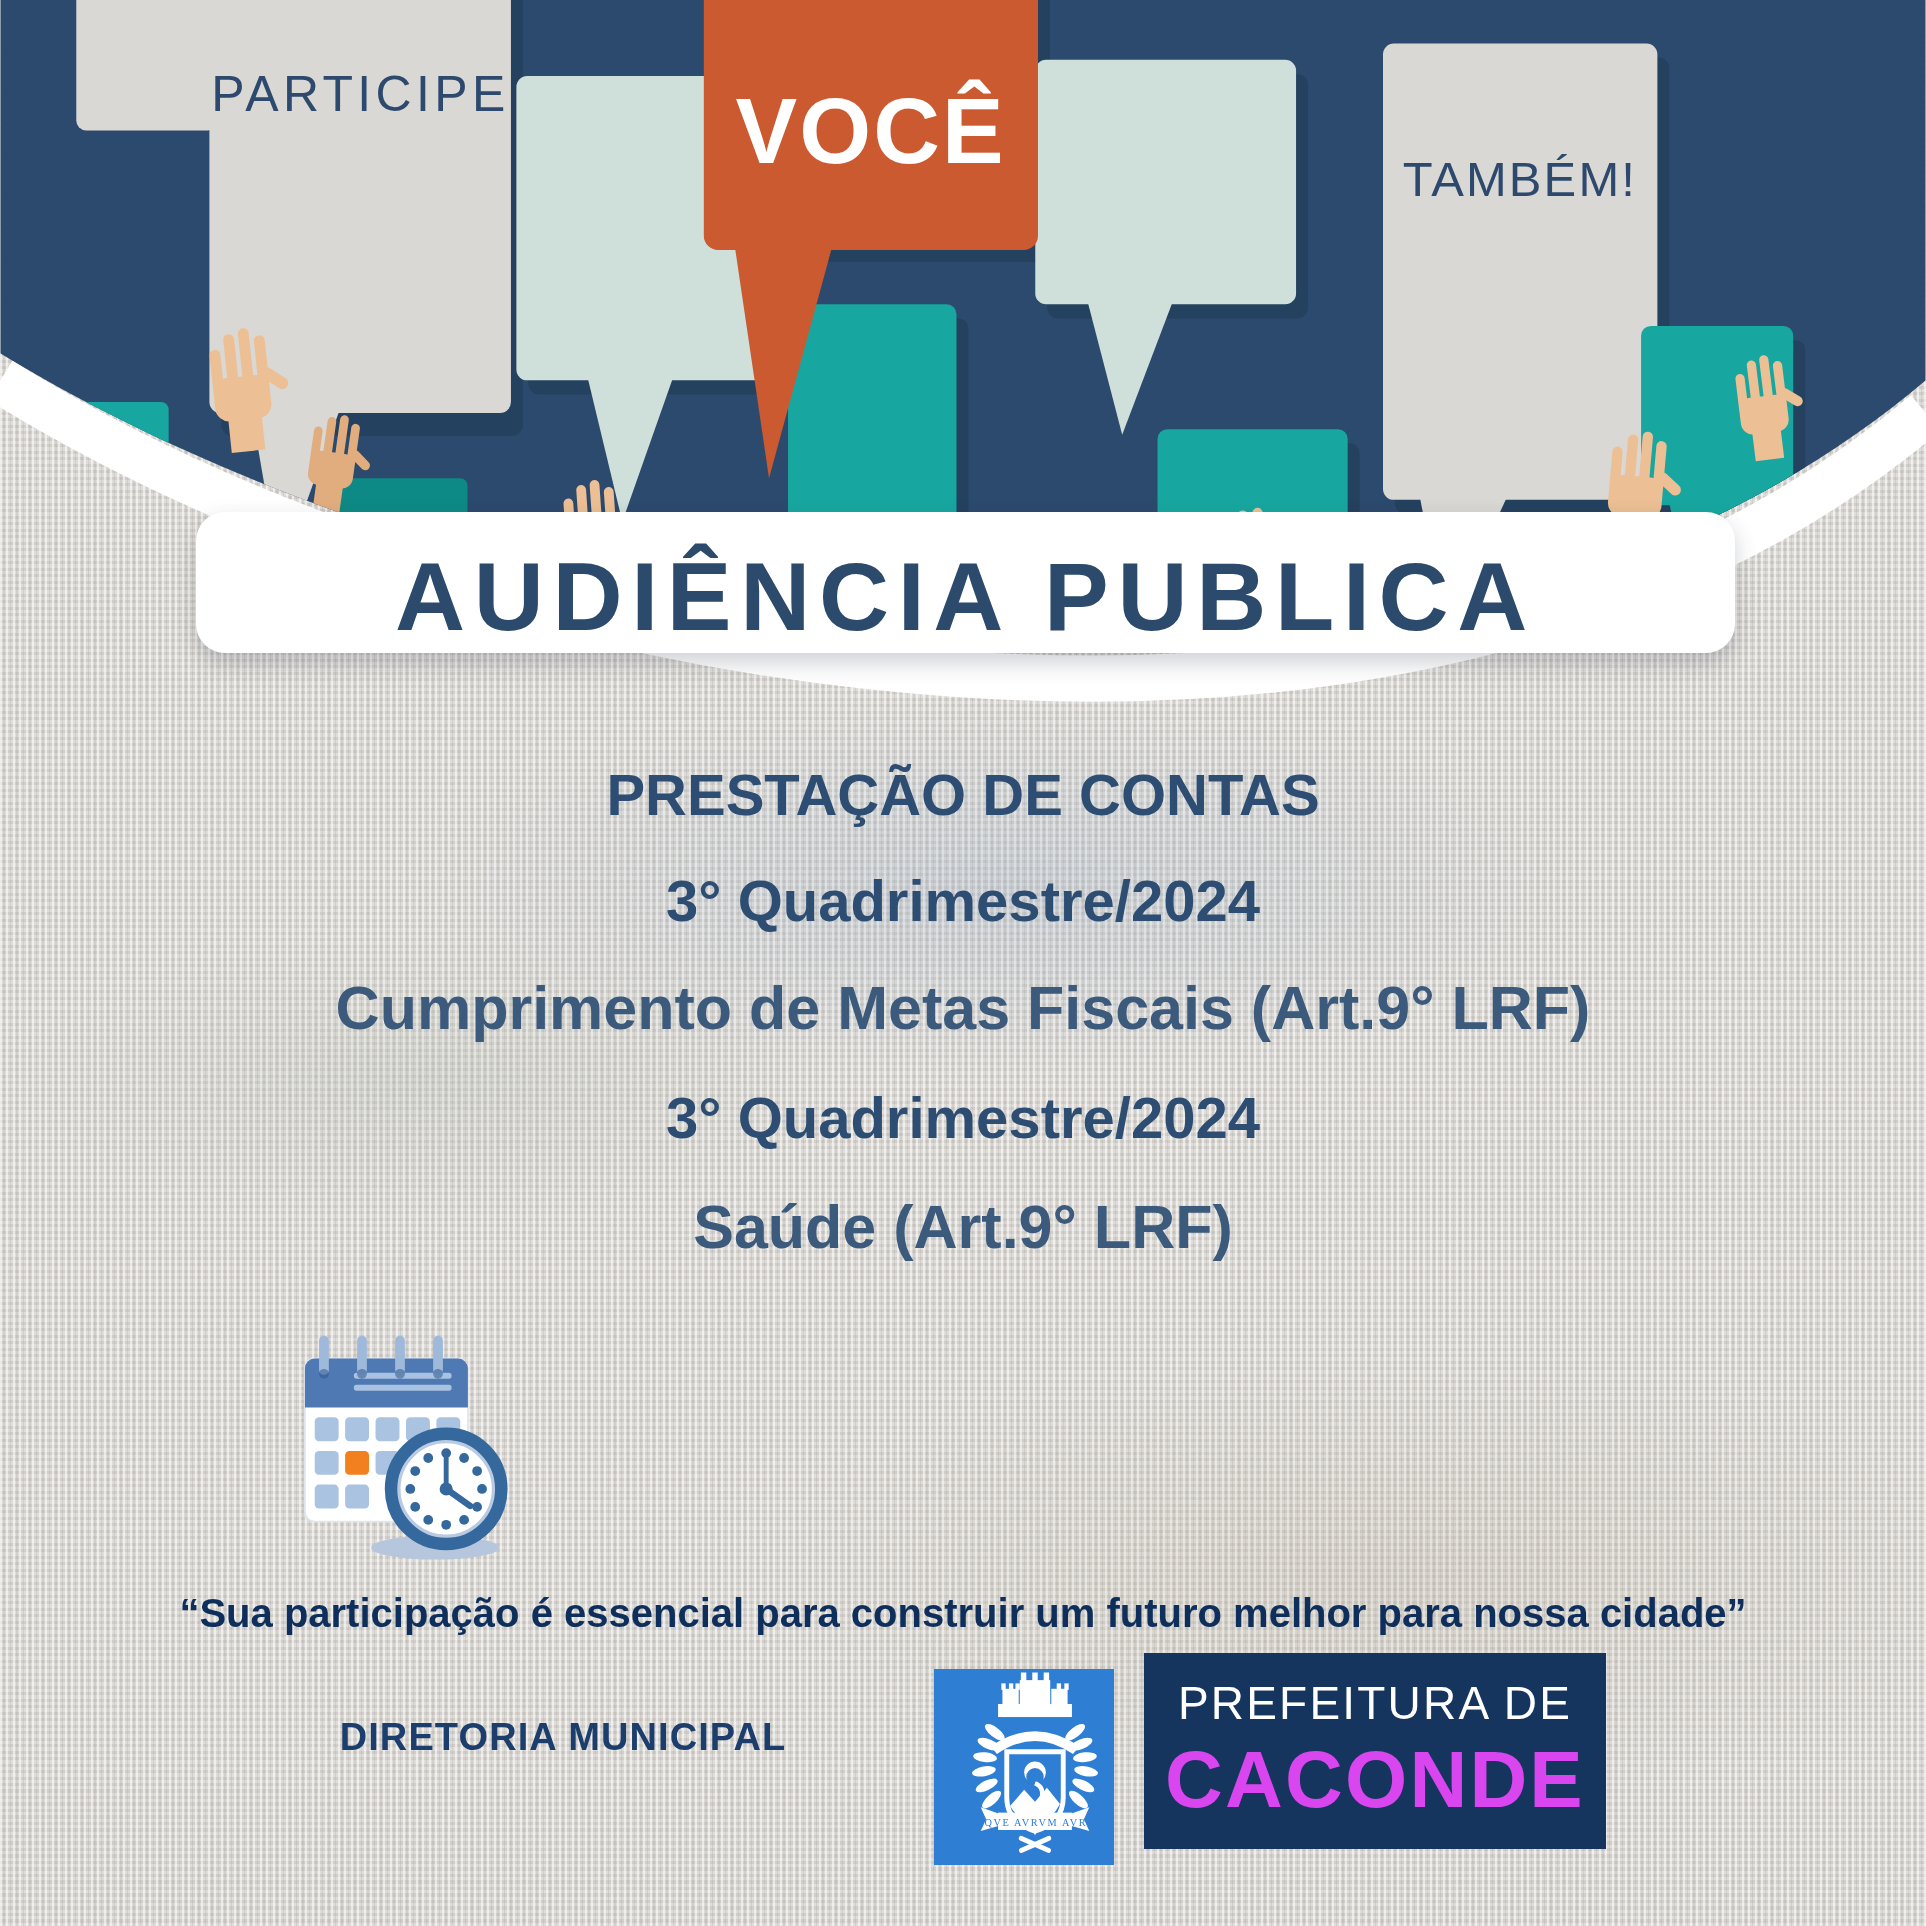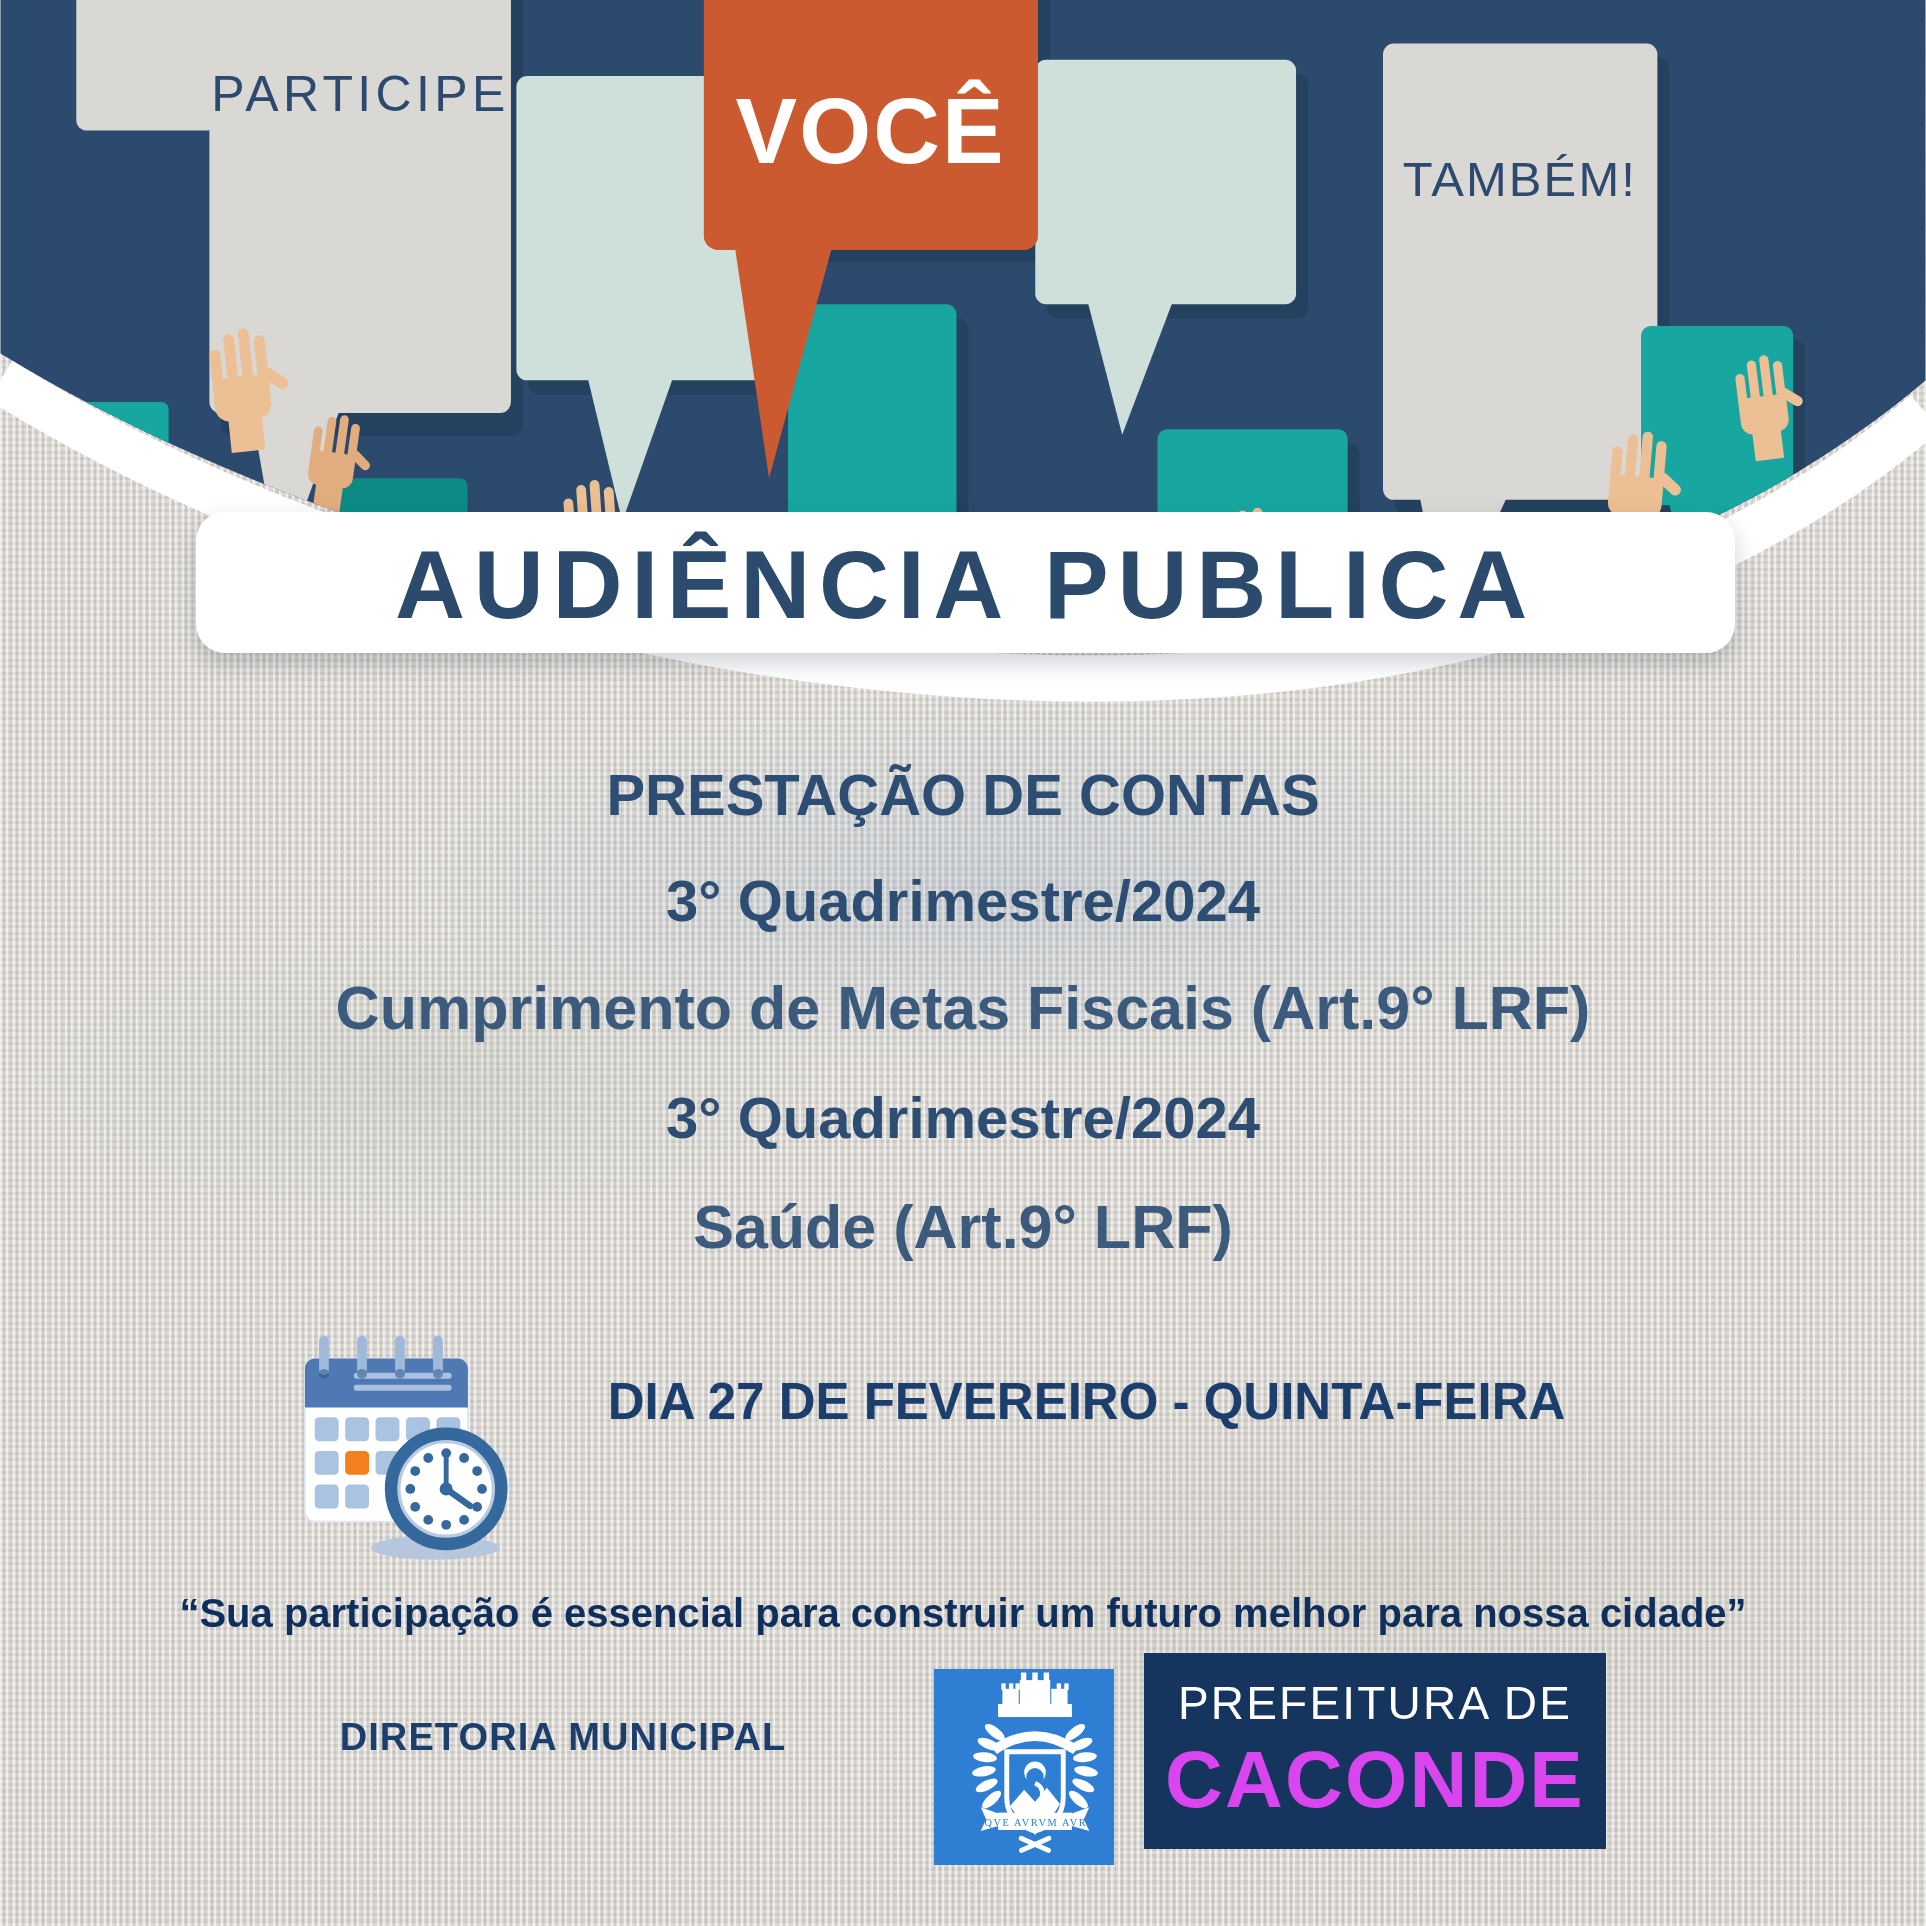--- a/index.html
+++ b/index.html
@@ -12,21 +12,21 @@
       radial-gradient(924px 326px at 72% 82%, rgba(178,170,150,.22), rgba(178,170,150,0) 70%),
       repeating-linear-gradient(90deg, rgba(255,255,255,.55) 0 1.6px, rgba(255,255,255,0) 1.6px 3.3px, rgba(138,136,130,.16) 3.3px 4.9px, rgba(255,255,255,0) 4.9px 6.5px),
       repeating-linear-gradient(0deg, rgba(255,255,255,.20) 0 3.3px, rgba(148,146,140,.10) 3.3px 6.5px);
   }
   .abs{position:absolute;}
   .center-text{left:0;width:100%;text-align:center;line-height:1.15;}
   
   .header-svg{left:0;top:0;width:1926px;height:815px;}
   
   .banner{left:196px;top:512px;width:1539px;height:141px;background:#ffffff;border-radius:29px;
-    box-shadow:0 9.8px 22px rgba(40,50,70,.22);display:flex;align-items:center;justify-content:center;}
+    box-shadow:0 9.8px 22px rgba(40,50,70,.22);display:flex;align-items:flex-end;justify-content:center;}
   .banner-title{font-size:97px;font-weight:800;color:#2b4a6c;letter-spacing:8.7px;padding-top:5.4px;white-space:nowrap;}
   
   .line-bold{font-size:58px;font-weight:800;color:#2d4d72;}
   .line-light{font-size:61px;font-weight:700;color:#3c5a7c;}
   
   .event-line1{font-size:51px;font-weight:800;color:#1c3e6d;}
   .event-line2{font-size:51px;font-weight:800;color:#3e3d3d;}
   .event-text{left:478px;width:1217px;text-align:center;white-space:nowrap;}
   
   .quote{font-size:40px;font-weight:600;color:#0e2f5c;white-space:nowrap;}
@@ -183,21 +183,20 @@
       <circle cx="243" cy="333" r="9"></circle>
         <circle cx="234" cy="300" r="9"></circle>
       <circle cx="243" cy="267" r="9"></circle>
         <circle cx="267" cy="243" r="9"></circle>
     </g>
     <line x1="300" y1="300" x2="300" y2="242" stroke="#35689d" stroke-width="9" stroke-linecap="round"></line>
     <line x1="300" y1="300" x2="344" y2="331" stroke="#35689d" stroke-width="12" stroke-linecap="round"></line>
     <circle cx="300" cy="300" r="12" fill="#35689d"></circle>
   </svg>
 
-  <div class="abs event-text event-line1" style="top:1372px;">DIA 27 DE FEVEREIRO - QUINTA-FEIRA</div>
 
   <div class="abs center-text quote" style="top:1590px;">
     <span class="q">“Sua </span><span class="q b">participação</span><span class="q"> é essencial para </span><span class="q b">construir</span><span class="q"> um </span><span class="q b">futuro melhor</span><span class="q"> para nossa cidade”</span>
   </div>
 
   <div class="abs dept dept-line" style="top:1716px;">DIRETORIA MUNICIPAL</div>
 
   <div class="abs logo-crest-box">
     <svg width="202" height="196" viewBox="0 0 372 360" xmlns="http://www.w3.org/2000/svg">
       <g fill="#ffffff">

